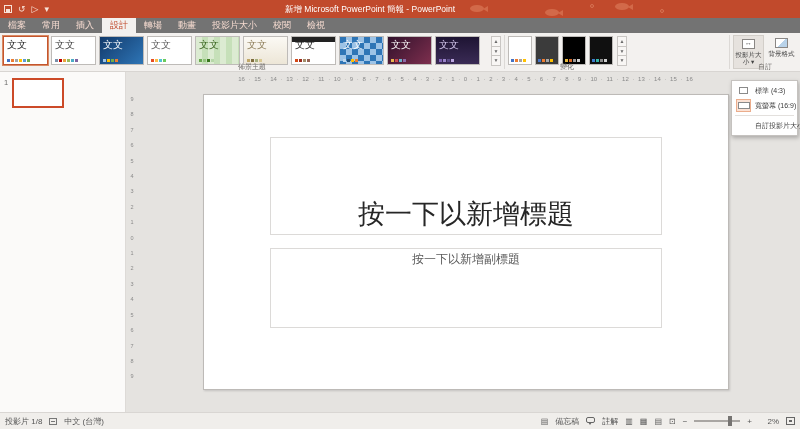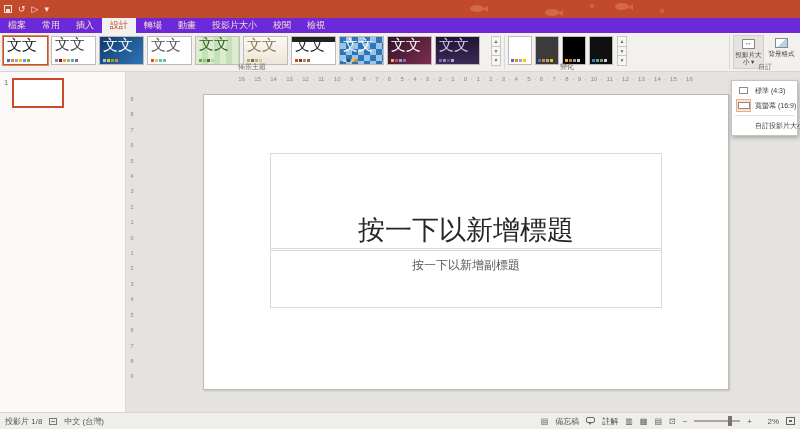--- a/index.html
+++ b/index.html
@@ -17,32 +17,32 @@
   .save-icon{display:inline-block;width:8px;height:8px;border:1px solid #F8E2D8;position:relative}
   .save-icon:after{content:"";position:absolute;left:1px;bottom:0;width:4px;height:3px;background:#F8E2D8}
   .tb-title{position:absolute;left:120px;right:180px;top:0;height:18px;line-height:18px;text-align:center;font-size:8.5px;color:#fff;white-space:nowrap;overflow:hidden}
   .tb-right{position:absolute;right:5px;top:0;height:18px;display:flex;align-items:center;gap:9px;font-size:8px;color:#fff}
   .person-icon{display:inline-block;width:8px;height:8px;position:relative}
   .person-icon:before{content:"";position:absolute;left:2px;top:0;width:4px;height:4px;border-radius:50%;background:#fff}
   .person-icon:after{content:"";position:absolute;left:0;bottom:0;width:8px;height:3px;border-radius:3px 3px 0 0;background:#fff}
   .share-chip{display:flex;align-items:center;gap:3px}
 
   
-  .tabrow{position:absolute;left:0;top:18px;width:800px;height:15px;background:#6d28d9;display:flex;align-items:stretch;z-index:5}
+  .tabrow{position:absolute;left:0;top:18px;width:800px;height:15px;background:#737373;display:flex;align-items:stretch;z-index:5}
   .tab{padding:0 8px;font-size:9px;line-height:15px;color:#F7DCD1;white-space:nowrap;cursor:default}
   .tab.selected{background:#F3F1EF;color:#C14A2C}
   .tellme{display:flex;align-items:center;gap:4px;margin-left:10px;font-size:8.5px;color:#fff;white-space:nowrap}
   .bulb-icon{display:inline-block;width:6px;height:6px;border-radius:50%;background:#F9D96A}
 
   
   .ribbon{position:absolute;left:0;top:33px;width:800px;height:39px;background:#F3F1EF;border-bottom:1px solid #D8D5D2;z-index:4}
   .gallery{position:absolute;left:3px;top:3px;display:flex;gap:3px}
   .theme{width:45px;height:29px;border:1px solid #BEBBB8;background:#fff;position:relative;overflow:hidden;flex:none}
   .theme.sel{border-color:#C4552E;box-shadow:0 0 0 1px #D98A63}
-  .theme .tx{position:absolute;left:3px;top:1px;font-size:15px;line-height:13px}
+  .theme .tx{position:absolute;left:3px;top:1px;font-size:10px;line-height:13px}
   .theme .chips{position:absolute;left:3px;bottom:2px;display:flex;gap:1px}
   .theme .chips i,.variant .chips i{display:block;width:3px;height:3px}
   .scrollcol{position:absolute;top:3px;width:10px;height:29px;display:flex;flex-direction:column}
   .scrollcol span{flex:1;border:1px solid #C9C6C3;background:#F8F6F4;font-size:5px;line-height:8px;text-align:center;color:#6b6b6b;margin-bottom:-1px}
   .variants{position:absolute;left:508px;top:3px;display:flex;gap:3px}
   .variant{width:24px;height:29px;border:1px solid #BEBBB8;position:relative;flex:none}
   .variant .chips{position:absolute;left:2px;bottom:2px;display:flex;gap:1px}
   .grp-label{position:absolute;bottom:0;height:9px;font-size:7px;line-height:9px;color:#6E6B68;text-align:center}
   .vsep{position:absolute;top:2px;height:34px;border-left:1px solid #DCD9D6}
   .ribbon-btn{position:absolute;top:2px;width:31px;height:34px;text-align:center;font-size:6.5px;line-height:7px;color:#444;cursor:default}
@@ -66,23 +66,23 @@
   .thumb-num{position:absolute;left:4px;top:6px;font-size:7.5px;color:#6b6b6b}
   .thumb{position:absolute;left:12px;top:6px;width:52px;height:30px;background:#fff;border:2px solid #CC4A28}
 
   
   .hruler{position:absolute;left:138px;top:73px;width:655px;height:13px;font-size:6px;line-height:13px;color:#8a8a8a;text-align:center;white-space:nowrap;overflow:hidden;word-spacing:2px}
   .vruler{position:absolute;left:126px;top:86px;width:12px;height:310px;font-size:5.5px;line-height:15.4px;color:#8a8a8a;text-align:center;white-space:pre-line;padding-top:6px;overflow:hidden}
 
   
   .slide{position:absolute;left:203px;top:94px;width:526px;height:296px;background:#fff;border:1px solid #BDBAB7;box-shadow:1px 1px 2px rgba(0,0,0,.15)}
   .ph{position:absolute;left:66px;width:392px;border:1px solid #DCDAD8}
-  .ph-title{top:58px;height:98px;display:flex;align-items:flex-end;justify-content:center;padding-bottom:2px}
+  .ph-title{top:42px;height:98px;display:flex;align-items:flex-end;justify-content:center;padding-bottom:2px}
   .ph-title .t{font-family:"Liberation Serif","DejaVu Serif",serif;font-size:27px;color:#262626;white-space:nowrap}
-  .ph-sub{top:153px;height:60px;text-align:center;padding-top:6px}
+  .ph-sub{top:153px;height:80px;text-align:center;}
   .ph-sub .t{font-family:"Liberation Serif","DejaVu Serif",serif;font-size:12px;color:#595959}
 
   
   .notesbar{position:absolute;left:126px;top:392px;width:674px;height:20px;background:#F2F0EE;border-top:1px solid #D7D4D1;font-size:8.5px;color:#8a8a8a;line-height:19px;padding-left:10px}
 
   
   .statusbar{position:absolute;left:0;top:412px;width:800px;height:17px;background:#F0EEEB;border-top:1px solid #D9D6D3;display:flex;align-items:center;font-size:8px;color:#565656;padding:0 5px;gap:7px}
   .sb-right{margin-left:auto;display:flex;align-items:center;gap:7px}
   .gl{font-size:8px;color:#565656}
   .lang-icon{display:inline-block;width:8px;height:7px;border:1px solid #777;position:relative}
@@ -111,20 +111,21 @@
         <i></i>
       </span>
     <span class="doodle bubble" style="left:590px;top:4px"></span>
     <span class="doodle bubble" style="left:660px;top:9px"></span>
     <div class="qat">
       <span class="save-icon"></span>
       <span>↺</span>
       <span>▷</span>
       <span>▾</span>
     </div>
+    <div class="tb-title">新增 Microsoft PowerPoint 簡報 - PowerPoint</div>
   </div>
 
   <div class="tabrow">
     <span class="tab">檔案</span>
     <span class="tab">常用</span>
     <span class="tab">插入</span>
     <span class="tab selected">設計</span>
     <span class="tab">轉場</span>
     <span class="tab">動畫</span>
     <span class="tab">投影片大小</span>

